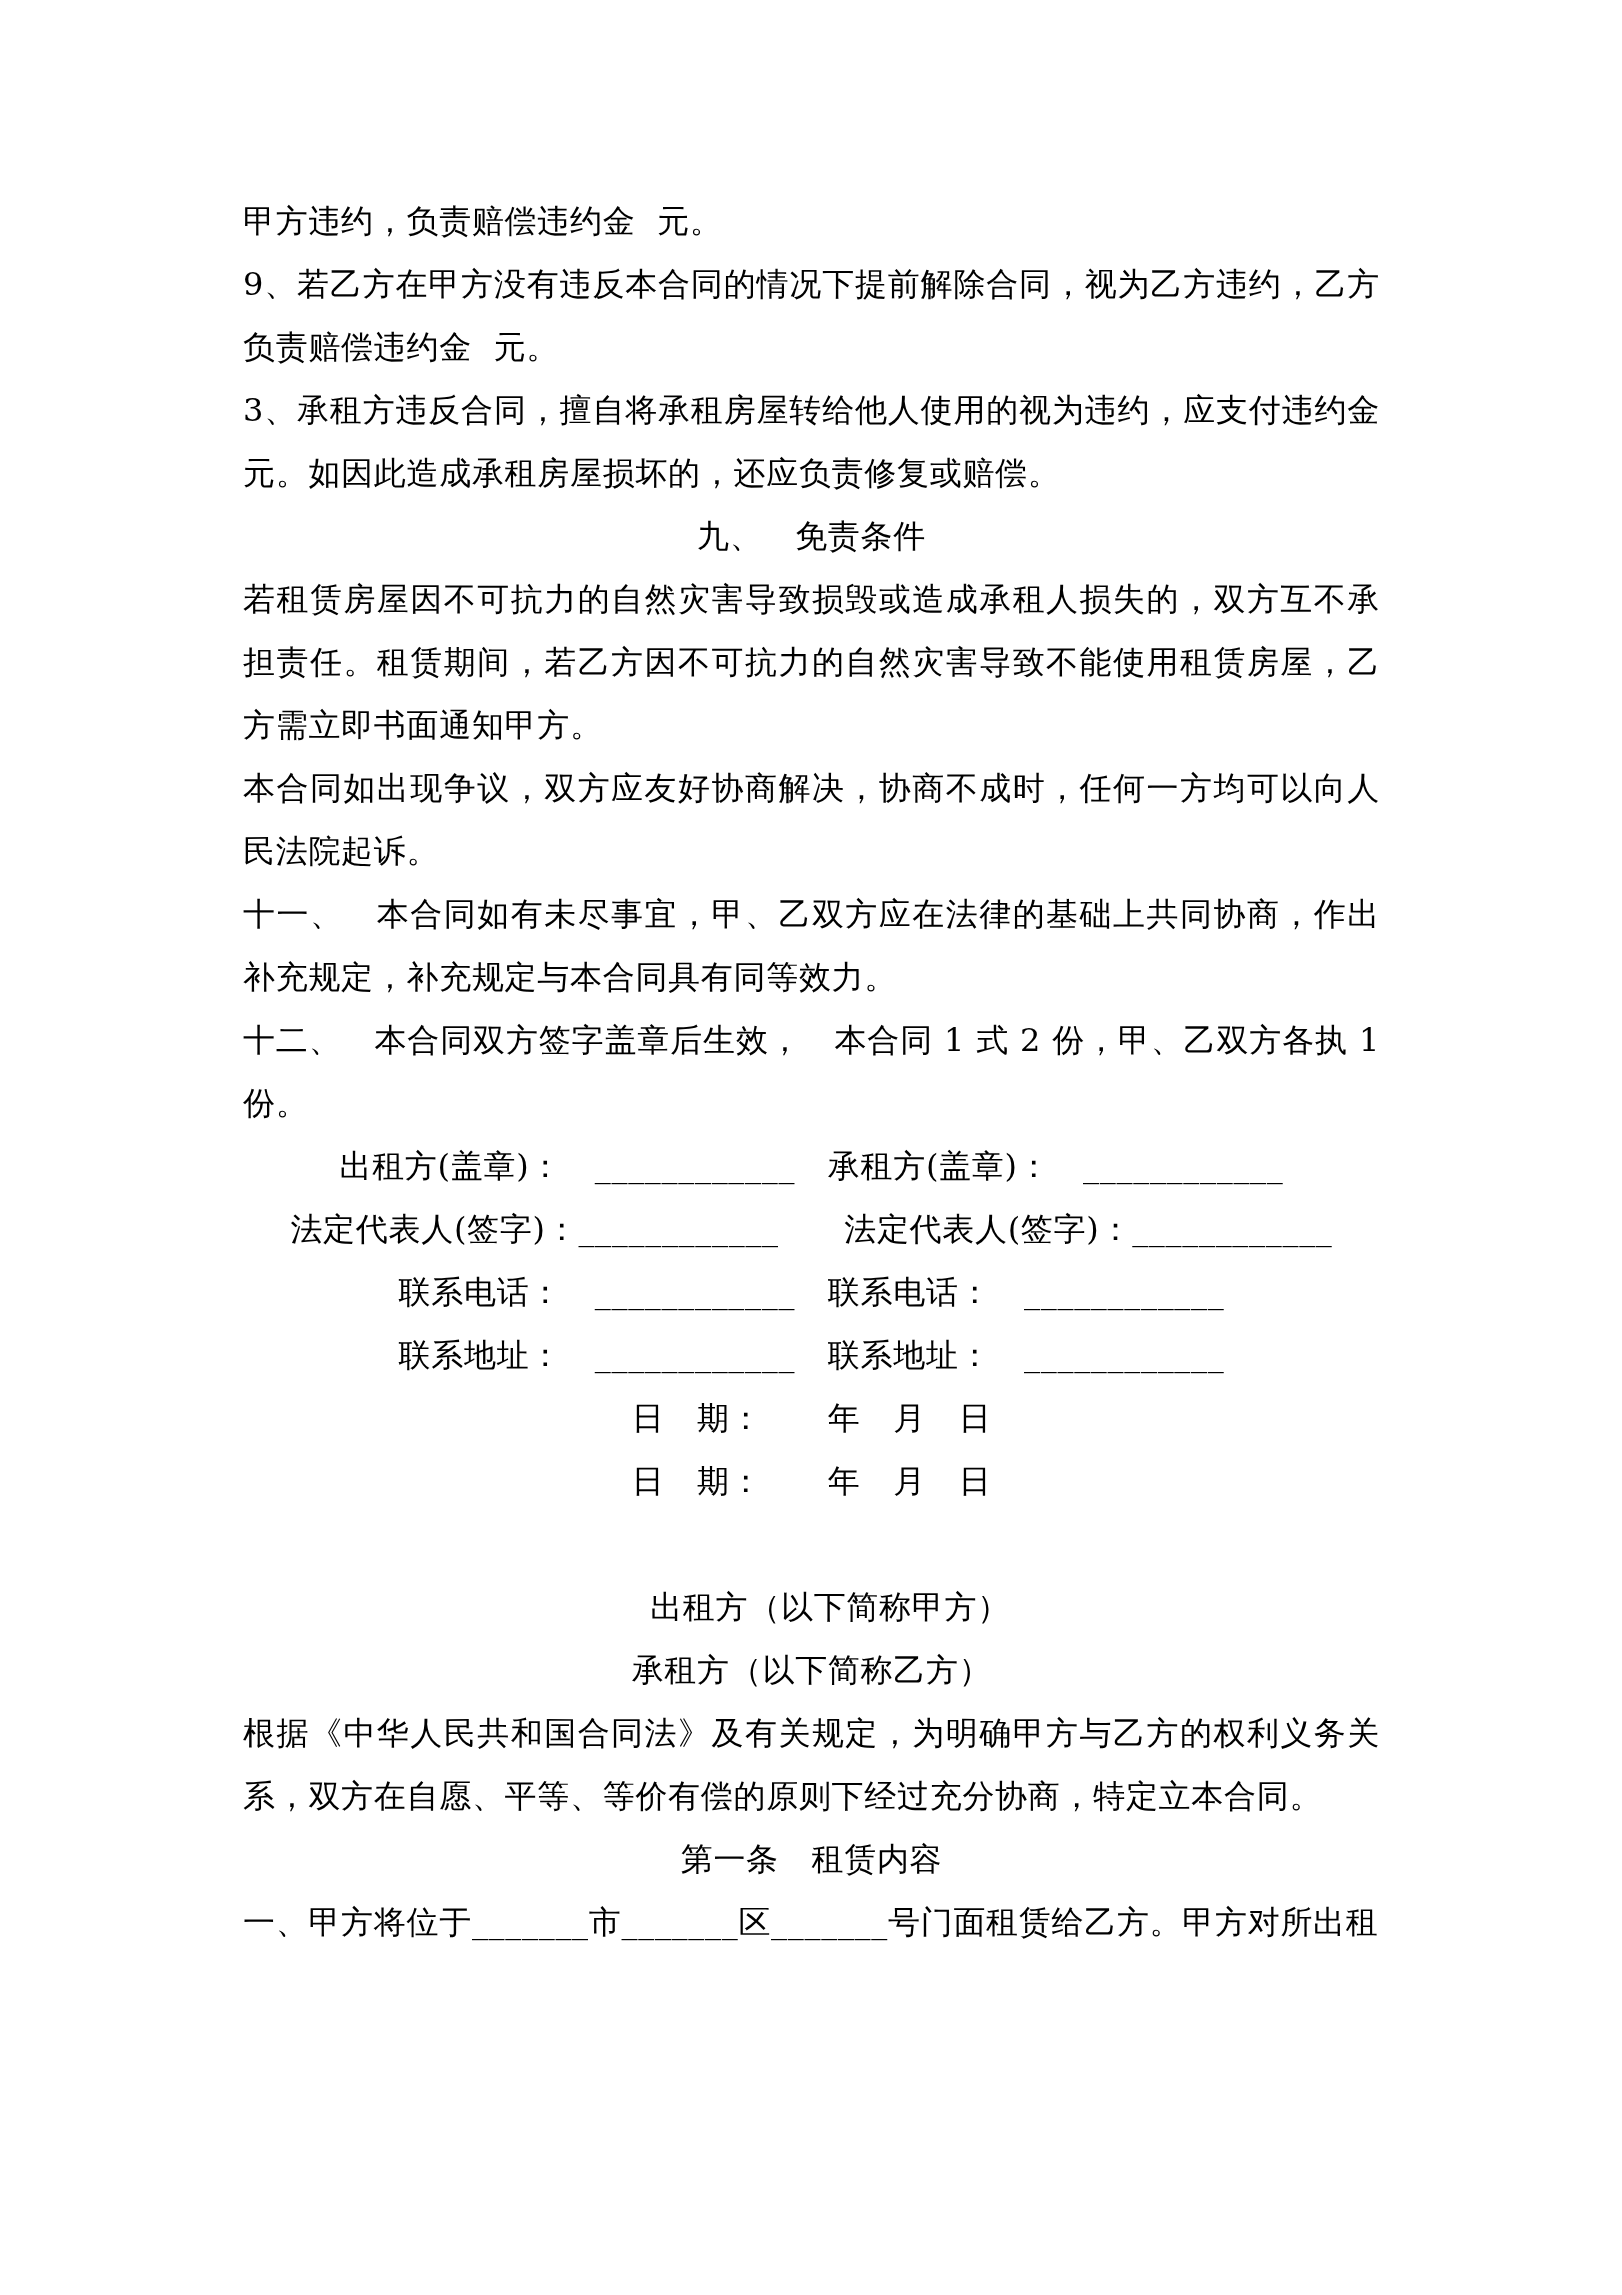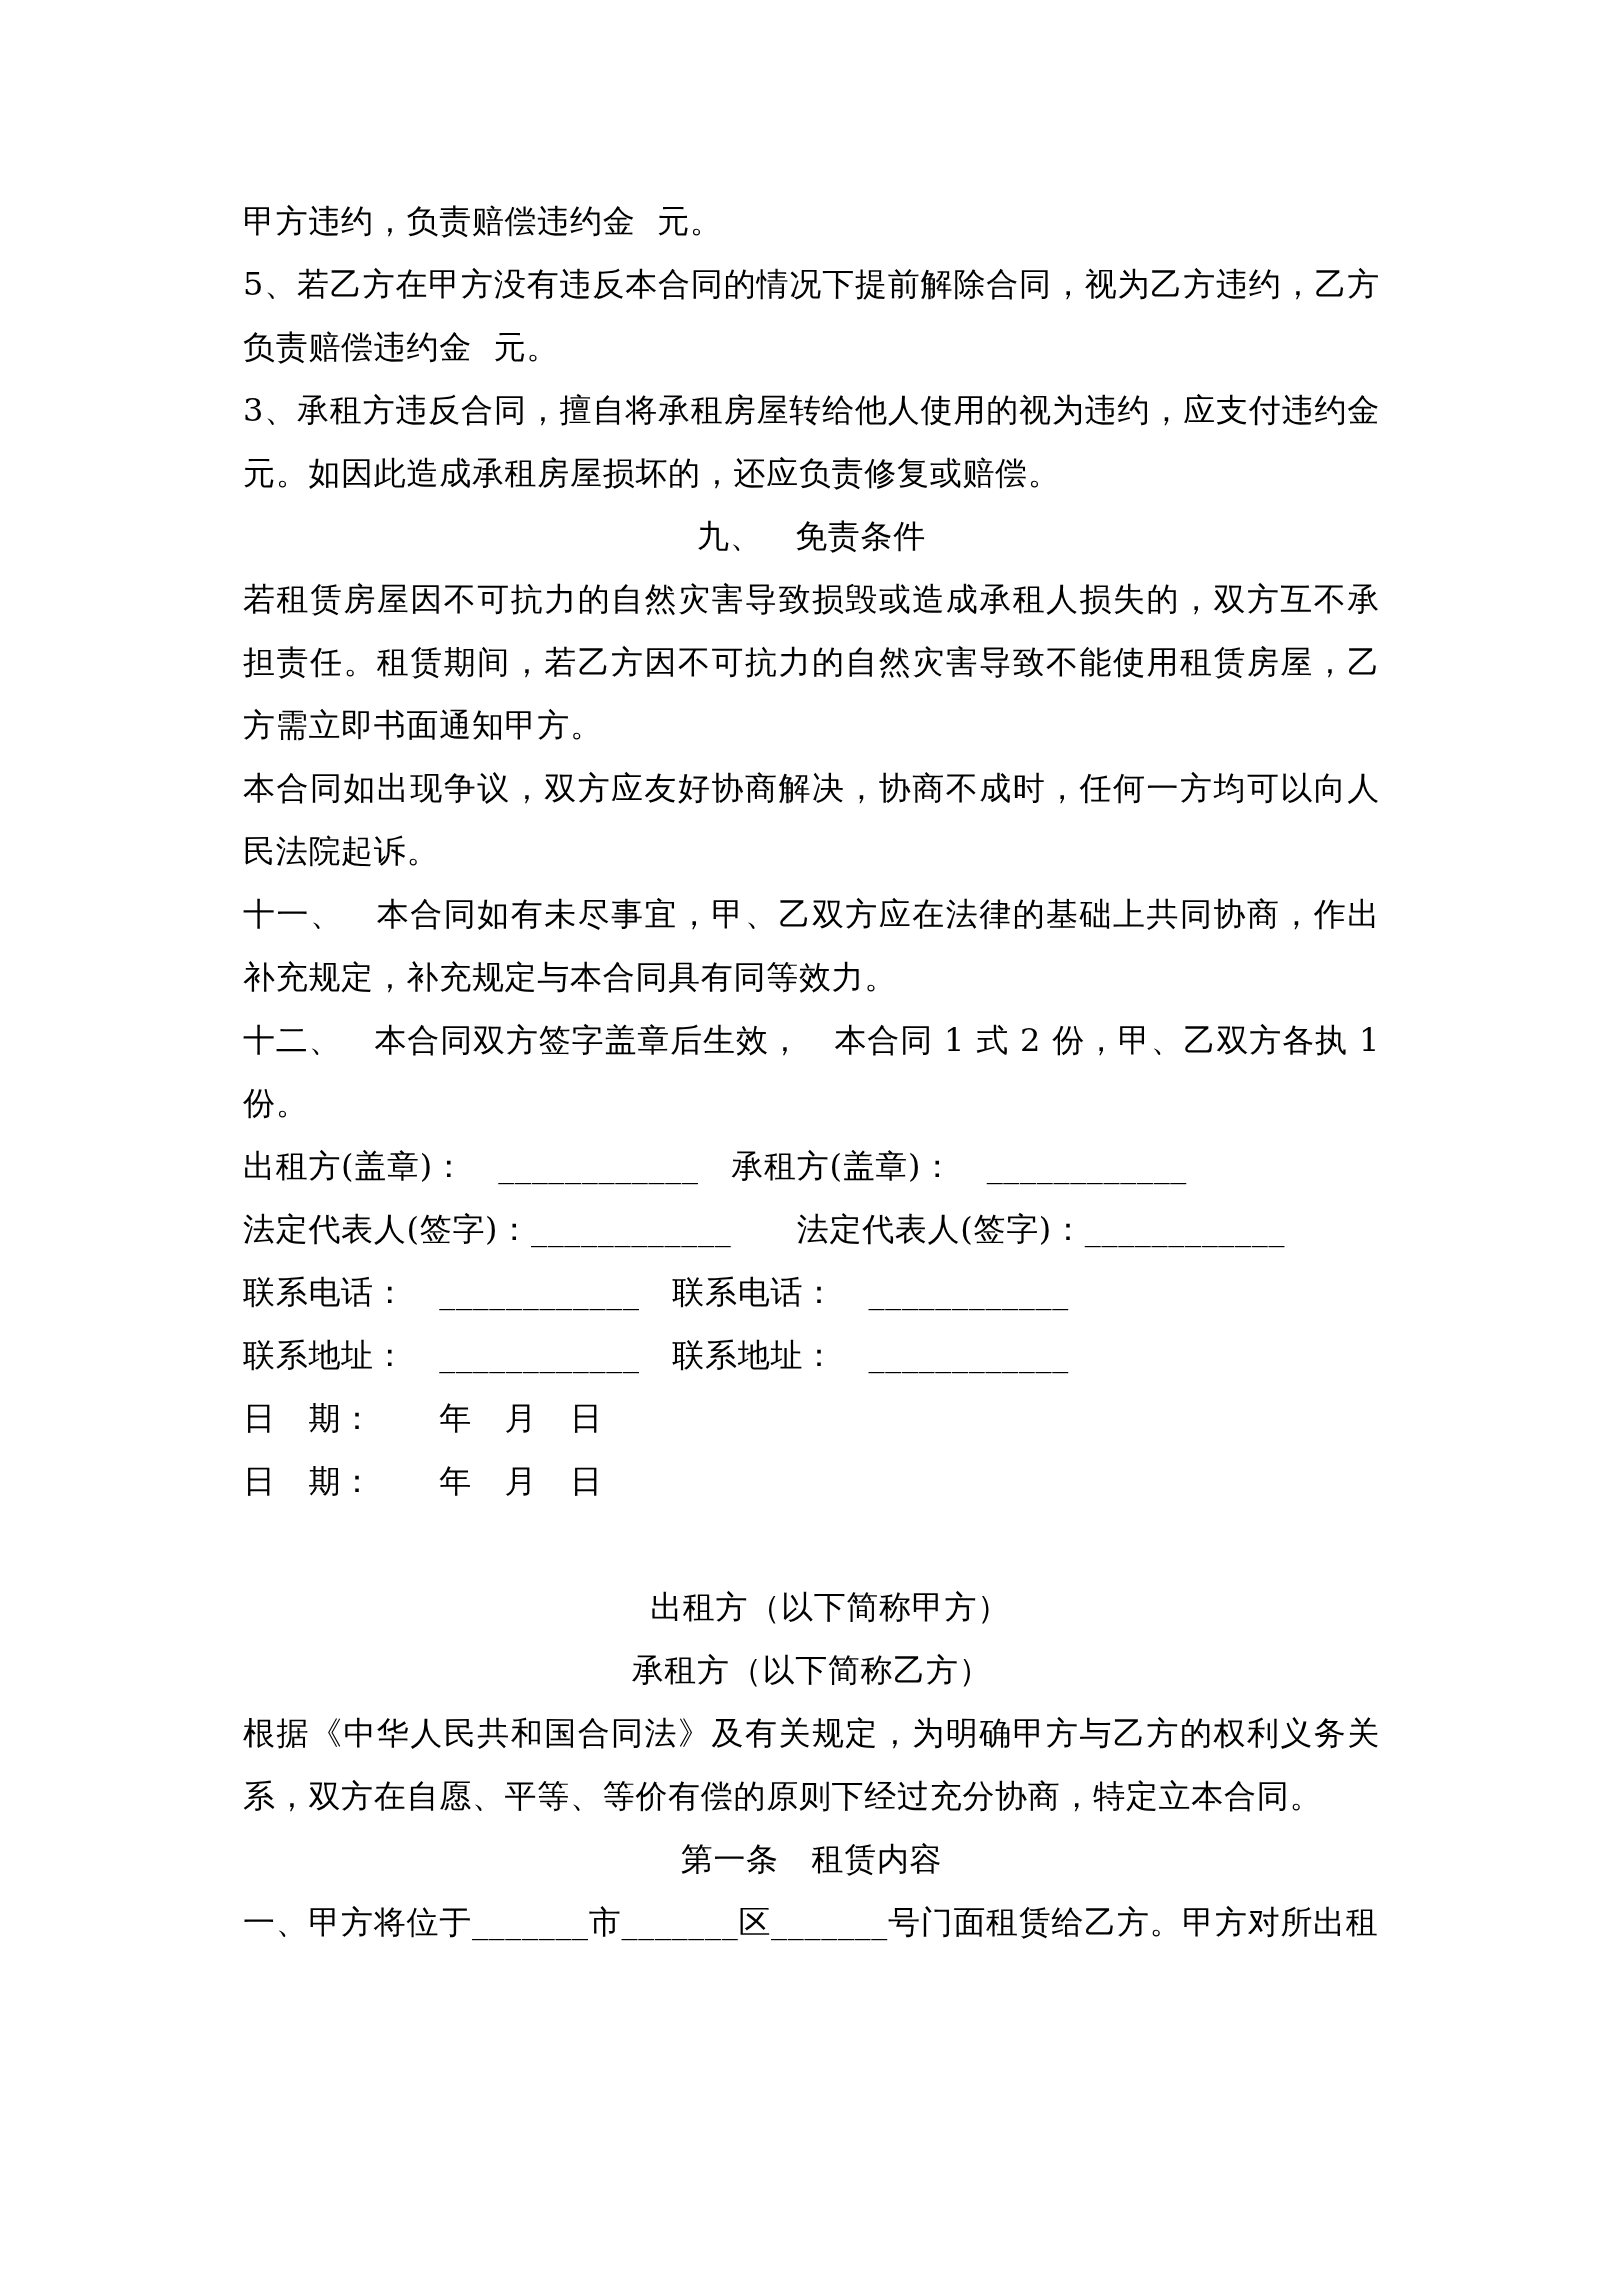--- a/index.html
+++ b/index.html
@@ -27,34 +27,34 @@
     text-align: justify;
     text-justify: inter-ideograph;
     white-space: pre-wrap;
     word-break: break-all;
     letter-spacing: 0.7px;
   }
   .doc p.heading {
     text-align: center;
   }
   .doc p.sig-line {
-    text-align: left;
+    text-align: center;
   }
   .doc p.gap-before {
     margin-top: 63px;
     margin-left: 37px;
   }
 </style>
 </head>
 <body>
 
 <div class="page">
   <div class="doc">
     <p>甲方违约，负责赔偿违约金  元。</p>
-    <p>5、若乙方在甲方没有违反本合同的情况下提前解除合同，视为乙方违约，乙方负责赔偿违约金  元。</p>
+    <p>9、若乙方在甲方没有违反本合同的情况下提前解除合同，视为乙方违约，乙方负责赔偿违约金  元。</p>
     <p>3、承租方违反合同，擅自将承租房屋转给他人使用的视为违约，应支付违约金  元。如因此造成承租房屋损坏的，还应负责修复或赔偿。</p>
     <p class="heading">九、　免责条件</p>
     <p>若租赁房屋因不可抗力的自然灾害导致损毁或造成承租人损失的，双方互不承担责任。租赁期间，若乙方因不可抗力的自然灾害导致不能使用租赁房屋，乙方需立即书面通知甲方。</p>
     <p>本合同如出现争议，双方应友好协商解决，协商不成时，任何一方均可以向人民法院起诉。</p>
     <p>十一、　本合同如有未尽事宜，甲、乙双方应在法律的基础上共同协商，作出补充规定，补充规定与本合同具有同等效力。</p>
     <p>十二、　本合同双方签字盖章后生效，　本合同 1 式 2 份，甲、乙双方各执 1 份。</p>
     <p class="sig-line">出租方(盖章)：　____________　承租方(盖章)：　____________</p>
     <p class="sig-line">法定代表人(签字)：____________　　法定代表人(签字)：____________</p>
     <p class="sig-line">联系电话：　____________　联系电话：　____________</p>
     <p class="sig-line">联系地址：　____________　联系地址：　____________</p>

